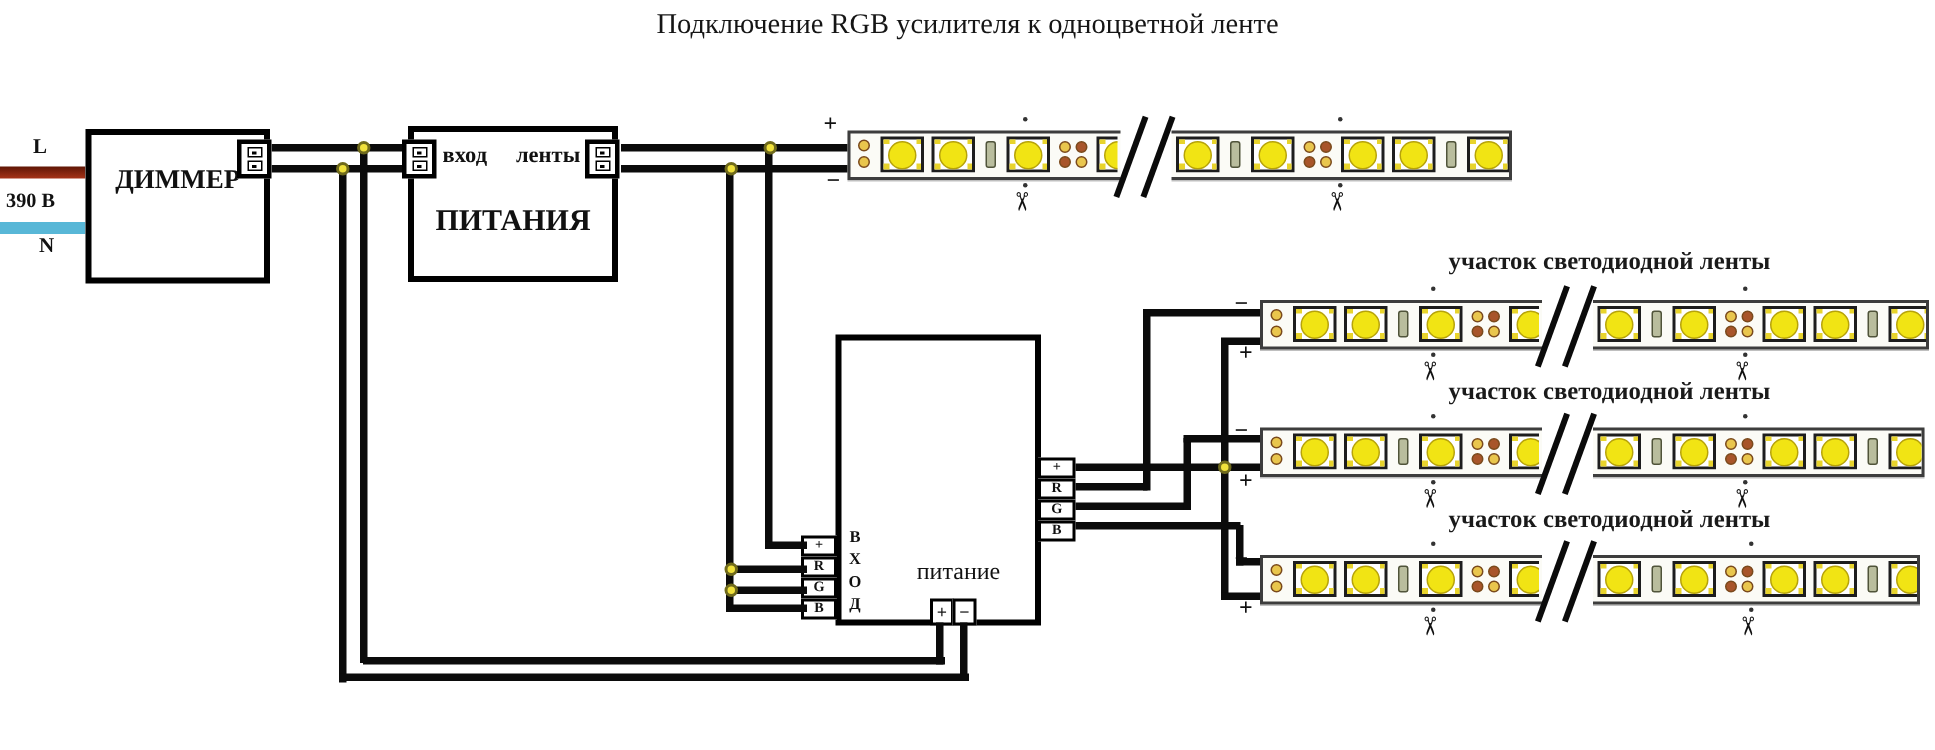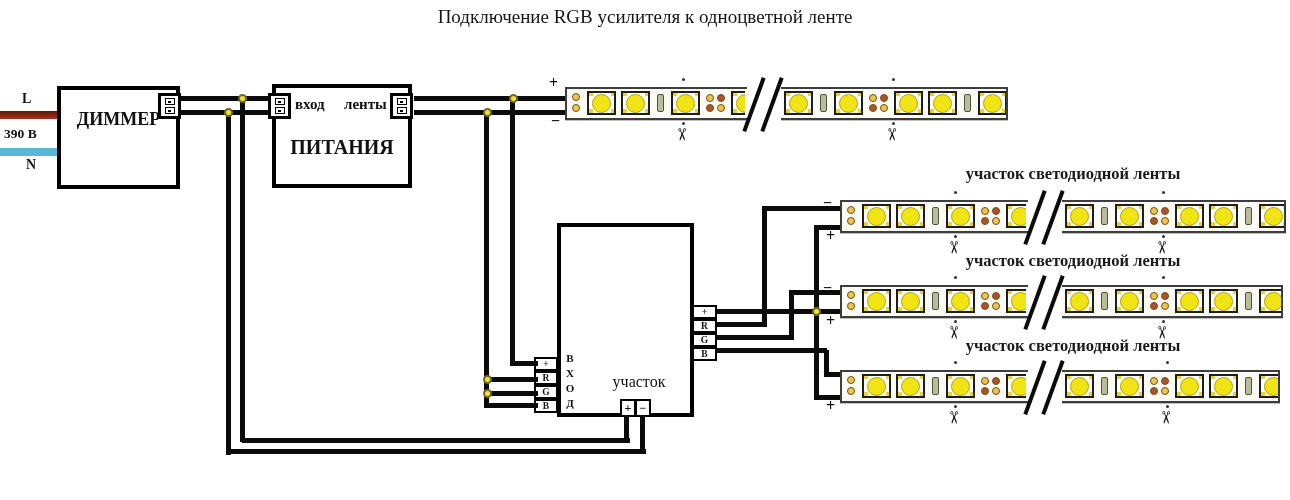--- a/index.html
+++ b/index.html
@@ -71,21 +71,21 @@
     <div>ДИММЕР</div>
   </div>
 
   <div class="box" style="left:272px;top:84px;width:140px;height:104px;"></div>
   <div class="dim-io" style="left:295px;">вход</div>
   <div class="dim-io" style="left:344px;">ленты</div>
   <div class="dim-name blabel">ПИТАНИЯ</div>
 
   <div class="box" style="left:557px;top:223px;width:137px;height:194px;"></div>
   <div class="amp-vhod">ВХОД</div>
-  <div class="amp-pwr">участок</div>
+  <div class="amp-pwr">питание</div>
 
   <div class="term" style="left:534px;top:357px;width:24px;height:14px;">+</div>
   <div class="term" style="left:534px;top:371px;width:24px;height:14px;">R</div>
   <div class="term" style="left:534px;top:385px;width:24px;height:14px;">G</div>
   <div class="term" style="left:534px;top:399px;width:24px;height:14px;">B</div>
 
   <div class="term" style="left:692px;top:305px;width:25px;height:14px;">+</div>
   <div class="term" style="left:692px;top:319px;width:25px;height:14px;">R</div>
   <div class="term" style="left:692px;top:333px;width:25px;height:14px;">G</div>
   <div class="term" style="left:692px;top:347px;width:25px;height:14px;">B</div>

